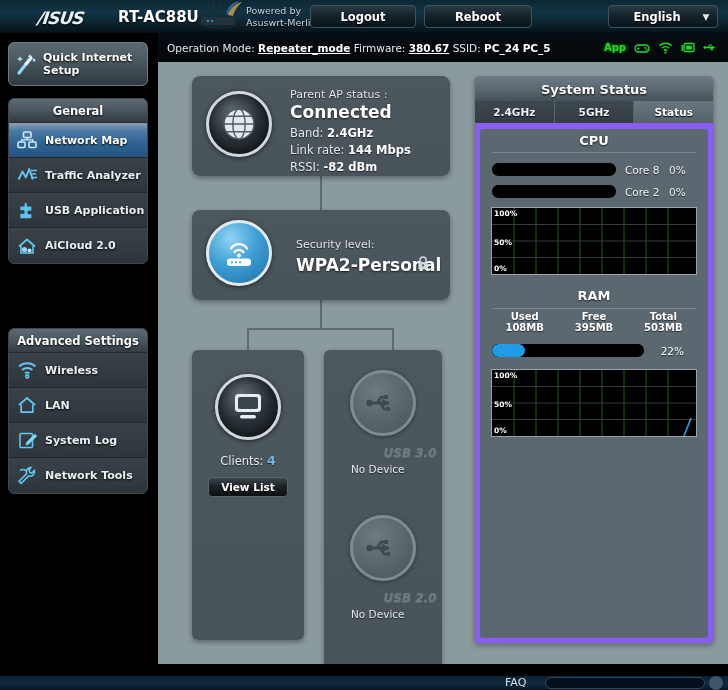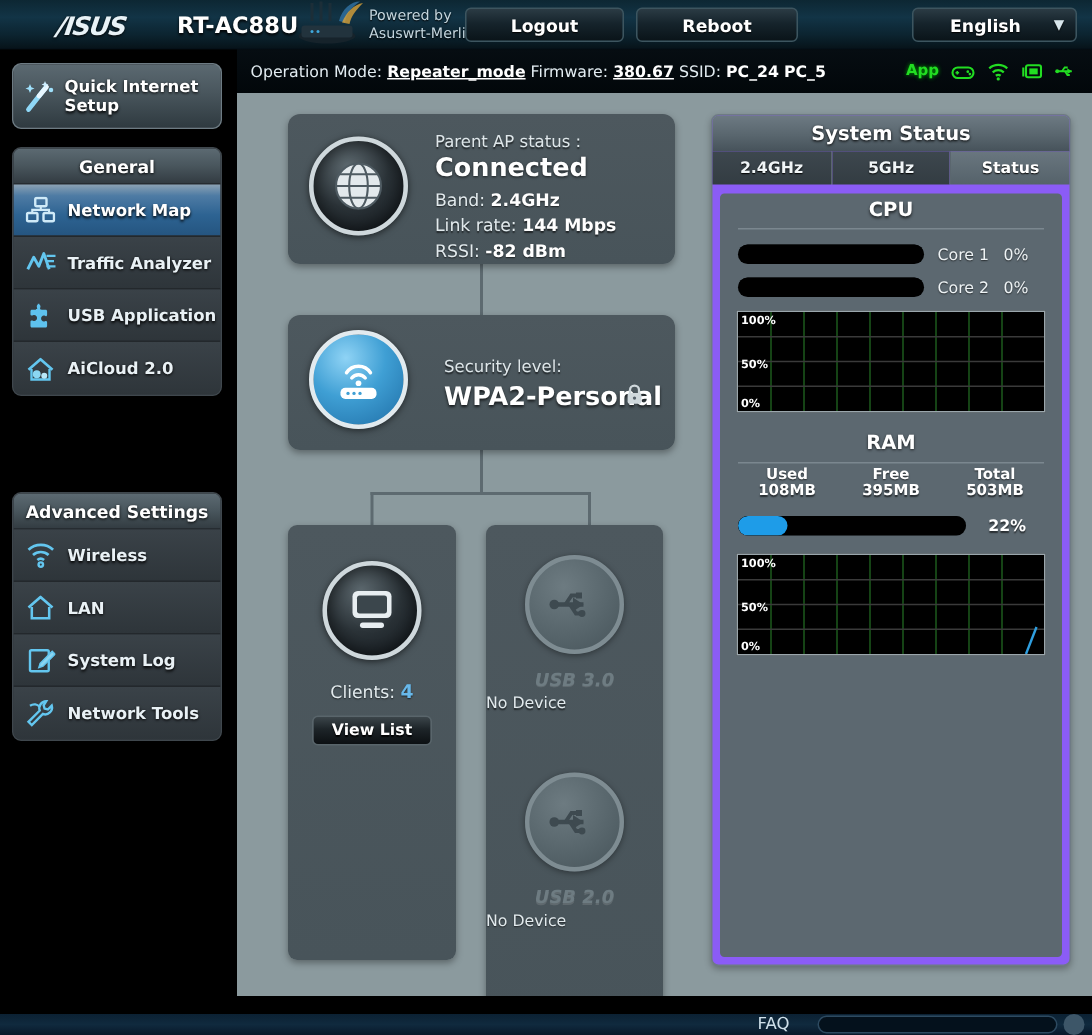--- a/index.html
+++ b/index.html
@@ -131,21 +131,21 @@
   
   .card {
     position:absolute;
     background: linear-gradient(180deg,#4d585e 0%,#48545a 100%);
     border-radius:8px;
     box-shadow: 0 2px 5px rgba(0,0,0,.35);
   }
   #card-parent { left:34px; top:14px; width:258px; height:100px; }
   #card-security { left:34px; top:148px; width:258px; height:90px; }
   #card-clients { left:34px; top:288px; width:112px; height:290px; border-radius:6px;}
-  #card-usb { left:166px; top:288px; width:118px; height:336px; border-radius:6px;}
+  #card-usb { left:166px; top:288px; width:118px; height:336px; border-radius:6px;padding-left:27px;}
 
   .disc {
     position:absolute; border-radius:50%;
     display:flex; align-items:center; justify-content:center;
   }
   .disc-dark {
     background: radial-gradient(circle at 38% 28%, #5c686e 0%, #2b3338 48%, #10151a 100%);
     border:3px solid #cfd8dc;
     box-shadow: 0 1px 5px rgba(0,0,0,.6), inset 0 0 12px rgba(0,0,0,.6);
   }
@@ -248,21 +248,21 @@
 
   .ram-cols { position:absolute; left:10px; right:10px; display:flex; }
   .ram-col { flex:1; text-align:center; }
   .ram-col .k { font-size:10px; font-weight:bold; color:#ffffff; text-shadow:0 1px 1px rgba(0,0,0,.6); }
   .ram-col .v { font-size:10px; font-weight:bold; color:#ffffff; text-shadow:0 1px 1px rgba(0,0,0,.6); }
   .ram-bar {
     position:absolute; left:12px; width:152px; height:13px; background:#000;
     border-radius:7px; overflow:hidden; box-shadow: inset 0 1px 2px rgba(0,0,0,.9);
   }
   .ram-bar .fill { height:100%; background:#1e9ce8; border-radius:7px; }
-  .ram-pct { position:absolute; right:24px; font-size:10.5px; font-weight:bold; color:#ffffff;
+  .ram-pct { position:absolute; right:24px; font-size:10.5px; font-weight:normal; color:#ffffff;
              text-shadow:0 1px 1px rgba(0,0,0,.6);text-align:center; }
 
   
   .footer-strip {
     position:absolute; left:0; top:664px; width:728px; height:26px;
     background:#000;
   }
   .footer-bar {
     position:absolute; left:0; top:676px; width:728px; height:14px;
     background: linear-gradient(180deg,#0b2133 0%,#102a3e 50%,#08182a 100%);
@@ -592,21 +592,21 @@
 
         <div class="ss-body">
 
           <div class="sec-head">CPU</div>
           <div class="sec-rule"></div>
 
           <div class="core-row" style="top:33px;">
             <div class="core-bar">
                 <div class="fill" id="core1fill" style="width: 0%;"></div>
               </div>
-            <div class="core-name">Core 1</div>
+            <div class="core-name">Core 8</div>
             <div class="core-pct">0%</div>
           </div>
           <div class="core-row" style="top:55px;">
             <div class="core-bar">
                 <div class="fill" id="core2fill" style="width: 0%;"></div>
               </div>
             <div class="core-name">Core 2</div>
             <div class="core-pct">0%</div>
           </div>
 

